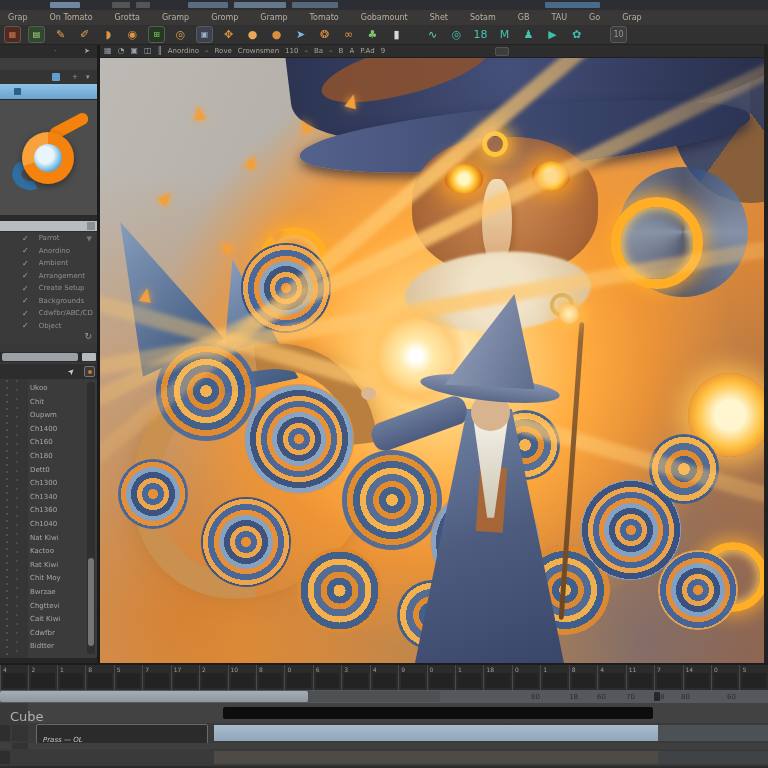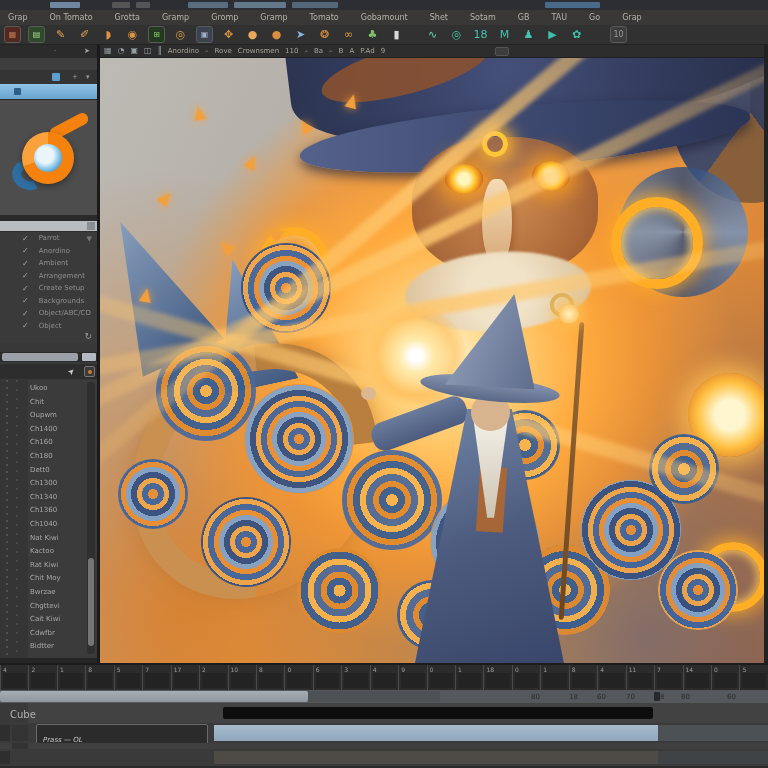--- a/index.html
+++ b/index.html
@@ -85,21 +85,21 @@
   .rcell{position:relative;width:28.44px;height:100%;border-left:1px solid #4a4a4a;}
   .rnum{position:absolute;left:2px;top:1px;font-size:6px;color:#9c9c9c;}
   .rblock{position:absolute;left:2px;right:2px;top:8px;bottom:2px;background:#232323;}
   .tl-scroll{left:0;top:690px;width:768px;height:13px;background:#55595d;}
   .tl-scroll .hdl{position:absolute;left:0;top:1px;width:308px;height:11px;background:linear-gradient(180deg,#a6adb4,#8f979e);border-radius:2px;}
   .tl-scroll .mid{position:absolute;left:308px;top:1px;width:132px;height:11px;background:#4d5154;}
   .tl-scroll .sep{position:absolute;left:654px;top:2px;width:6px;height:9px;background:#26282a;border-radius:1px;}
   .tl-num{position:absolute;top:3px;font-size:7px;color:#2b2b2b;text-align:center;}
   .cube-row{left:0;top:703px;width:768px;height:20px;background:#424242;}
   .cube-row .lb{position:absolute;left:0;top:0;width:28px;height:20px;background:#393939;}
-  .cube-label{position:absolute;left:10px;top:6px;font-size:10px;color:#b0b0b0;}
+  .cube-label{position:absolute;left:10px;top:6px;font-size:13px;color:#b0b0b0;}
   .cube-bar{position:absolute;left:223px;top:4px;width:430px;height:12px;background:#0d0d0d;border-radius:2px;}
   .trackA{left:0;top:723px;width:768px;height:20px;background:#3a3a3a;}
   .trk-btn{position:absolute;left:36px;top:1px;width:172px;height:32px;background:#2b2b2b;border:1px solid #6a6a6a;border-radius:2px;font-size:7px;color:#c8c8c8;display:flex;align-items:center;padding-left:6px;font-style:italic;}
   .trk-blockA{position:absolute;left:0;top:2px;width:10px;height:16px;background:#2e2e2e;}
   .trk-blockB{position:absolute;left:12px;top:2px;width:16px;height:16px;background:#333;}
   .barA{position:absolute;left:214px;top:2px;width:444px;height:16px;background:linear-gradient(180deg,#a9bccd,#8fa6bb);}
   .barA-right{position:absolute;left:658px;top:2px;width:110px;height:16px;background:#4c5156;}
   .gap-row{left:0;top:743px;width:768px;height:6px;background:#3f3f3f;}
   .trackB{left:0;top:749px;width:768px;height:17px;background:#3a3a3a;}
   .barB{position:absolute;left:214px;top:2px;width:444px;height:13px;background:#4e4b47;}
@@ -221,21 +221,21 @@
         <div class="vis-row">
           <span class="vis-check">✓</span>
           <span class="vis-label">Create Setup</span>
         </div>
         <div class="vis-row">
           <span class="vis-check">✓</span>
           <span class="vis-label">Backgrounds</span>
         </div>
         <div class="vis-row">
           <span class="vis-check">✓</span>
-          <span class="vis-label">Object/ABC/CD</span>
+          <span class="vis-label">Cdwfbr/ABC/CD</span>
         </div>
         <div class="vis-row">
           <span class="vis-check">✓</span>
           <span class="vis-label">Object</span>
         </div>
       </div>
     <div class="sb-sec sb-hscroll">
       <span class="hdl"></span>
       <span class="sq"></span>
     </div>

